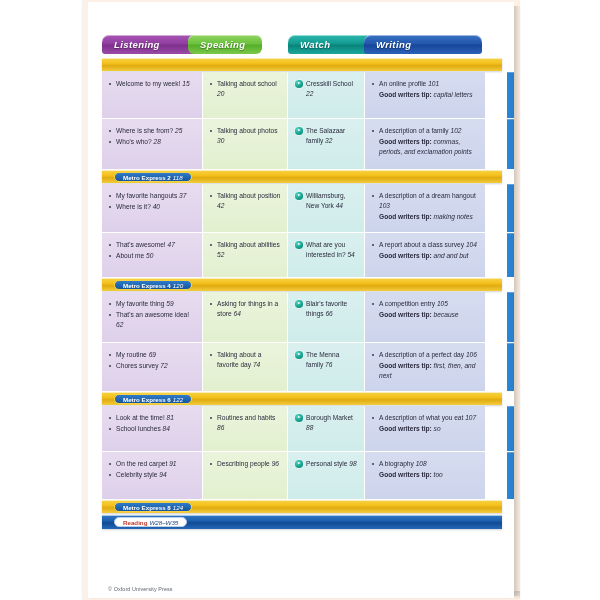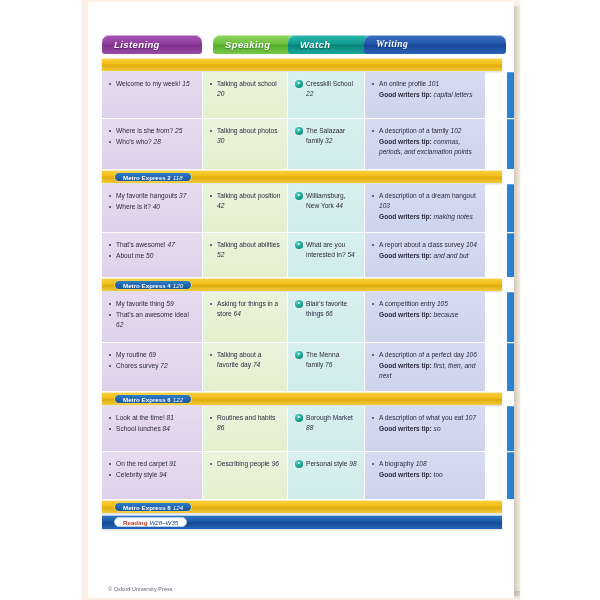--- a/index.html
+++ b/index.html
@@ -60,23 +60,23 @@
     font-size: 9.5px;
     font-weight: bold;
     font-style: italic;
     letter-spacing: .4px;
     line-height: 19px;
     padding-left: 12px;
     text-shadow: 0 1px 1px rgba(0,0,0,.35);
     box-shadow: inset 0 1px 0 rgba(255,255,255,.5);
   }
   .tab.t0 { left: 0px;   width: 100px; background: linear-gradient(to bottom,#a855b5 0%,#8e3d9e 48%,#7d2f8c 52%,#9a4aa8 100%); }
-  .tab.t1 { left: 111px; width: 86px;  background: linear-gradient(to bottom,#8fd45f 0%,#6bc13c 48%,#55ad28 52%,#79c94a 100%); }
+  .tab.t1 { left: 86px; width: 74px;  background: linear-gradient(to bottom,#8fd45f 0%,#6bc13c 48%,#55ad28 52%,#79c94a 100%); border-radius: 6px; }
   .tab.t2 { left: 186px; width: 84px;  background: linear-gradient(to bottom,#2bb7ad 0%,#12998f 48%,#0a8379 52%,#1aa79c 100%); }
-  .tab.t3 { left: 262px; width: 142px; background: linear-gradient(to bottom,#3a72c4 0%,#2155ab 48%,#17459a 52%,#2a62b8 100%); font-family: Liberation Serif, serif; }
+  .tab.t3 { left: 262px; width: 118px; background: linear-gradient(to bottom,#3a72c4 0%,#2155ab 48%,#17459a 52%,#2a62b8 100%); }
 
   
   .grid {
     position: absolute;
     left: 14px; top: 56px;
     width: 400px;
   }
 
   
   .band {

